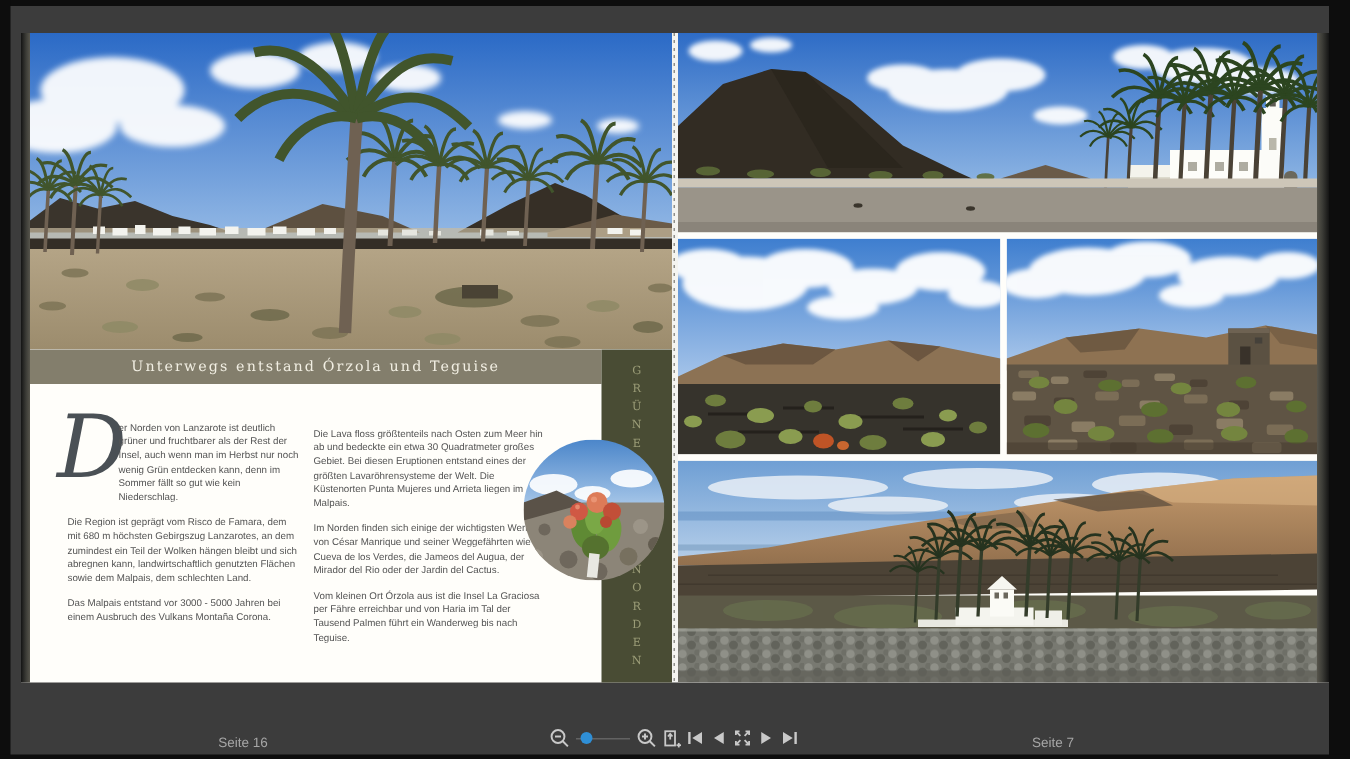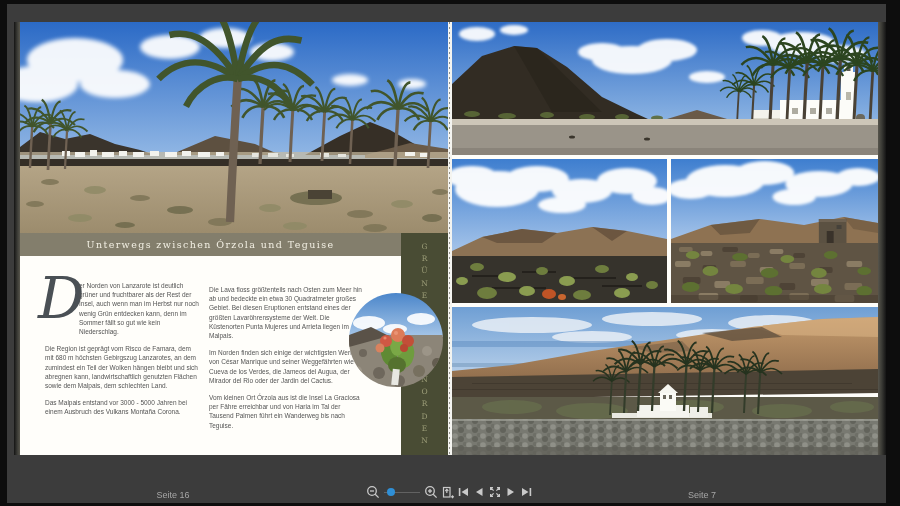--- a/index.html
+++ b/index.html
@@ -48,21 +48,21 @@
   .circle-photo svg{display:block;width:100%;height:100%;}
 
   
   .photo-b{left:0;top:0;width:426px;height:133px;}
   .photo-c{left:0;top:137px;width:215px;height:144px;}
   .photo-d{left:219px;top:137px;width:207px;height:144px;}
   .photo-e{left:0;top:285px;width:426px;height:148px;}
 
   
   .page-label{position:absolute;top:490px;width:70px;text-align:center;font-size:9px;color:#a6a6a6;}
-  .page-label.left{left:138px;} .page-label.right{left:667px;}
+  .page-label.left{left:127px;} .page-label.right{left:667px;}
   .controls{position:absolute;left:366px;top:484px;height:16px;display:flex;align-items:center;gap:2px;}
   .ctl{width:14px;height:16px;display:flex;align-items:center;justify-content:center;cursor:pointer;}
   .ctl svg{display:block;}
   .slider{position:relative;width:40px;height:16px;cursor:pointer;}
   .slider .track{position:absolute;left:2px;right:2px;top:7.5px;height:1.5px;background:#626262;}
   .slider .handle{position:absolute;left:5px;top:4px;width:8px;height:8px;border-radius:50%;}
 </style>
 </head>
 <body>
 
@@ -165,21 +165,21 @@
         <use href="#pA" transform="translate(270,140) scale(2.0)"></use>
         <use href="#pA" transform="translate(302,139) scale(1.9)"></use>
         <use href="#pA" transform="translate(330,142) scale(1.7)"></use>
         <use href="#pA" transform="translate(375,144) scale(2.2)"></use>
         <use href="#pA" transform="translate(408,146) scale(1.8)"></use>
         <use href="#pA" transform="translate(210,200) scale(5.5)"></use>
       </svg>
     </div>
 
     <div class="title-bar" style="background: rgb(131, 126, 108);">
-      <span>Unterwegs zwischen Órzola und Teguise</span>
+      <span>Unterwegs entstand Órzola und Teguise</span>
     </div>
 
     <div class="side-strip" style="background: rgb(73, 76, 52);">
       <div class="vert top">GRÜNER</div>
       <div class="vert bottom">NORDEN</div>
     </div>
 
     <div class="dropcap">D</div>
 
     <div class="col col1">

